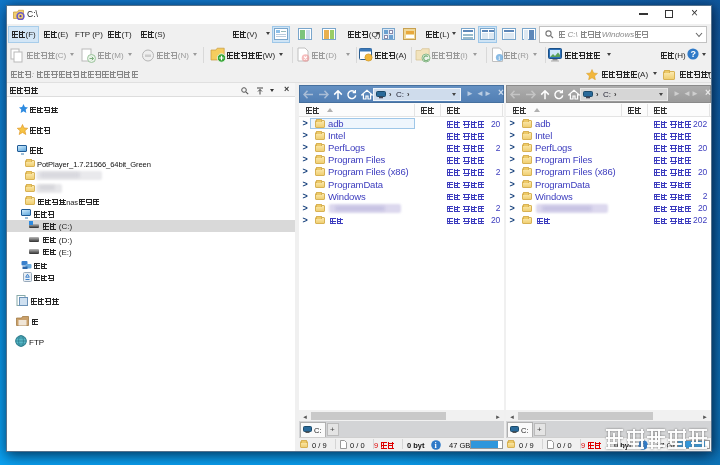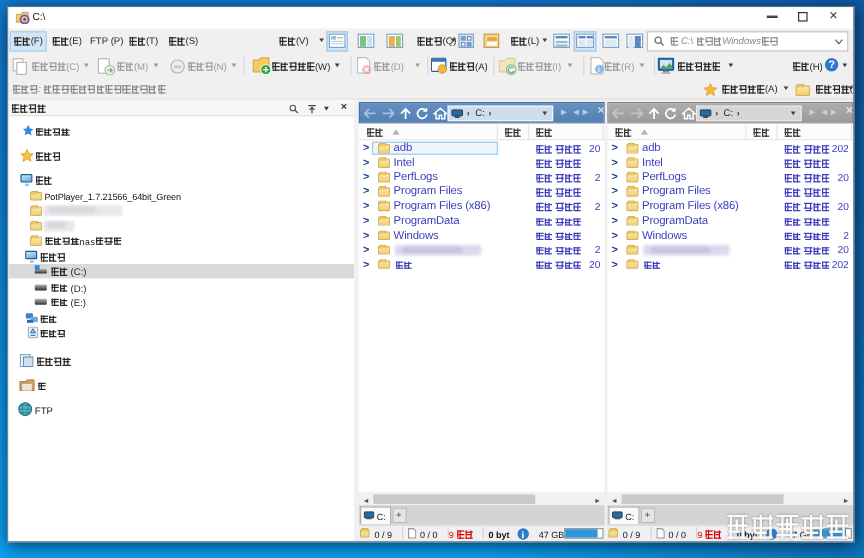--- a/index.html
+++ b/index.html
@@ -218,21 +218,21 @@
 <div class="t" style="left:29px;top:146px;"><i class="z"></i><i class="z"></i></div>
 <div class="fo" style="left:25px;top:159.5px;"></div>
 <div class="t" style="left:37px;top:159.5px;font-size:7.6px;letter-spacing:-0.1px;color:#111">PotPlayer_1.7.21566_64bit_Green</div>
 <div class="fo" style="left:25px;top:172px;"></div>
 <div class="a" style="left:36px;top:171px;width:66px;height:9px;background:#e9e9ec;border-radius:2px;filter:blur(1px)"></div>
 <div class="a" style="left:40px;top:172px;width:40px;height:6px;background:#d8d8de;border-radius:2px;filter:blur(1.5px)"></div>
 <div class="fo" style="left:25px;top:184.5px;"></div>
 <div class="a" style="left:36px;top:183.5px;width:26px;height:9px;background:#e7e7ea;border-radius:2px;filter:blur(1px)"></div>
 <div class="a" style="left:39px;top:185px;width:16px;height:5px;background:#d5d5da;border-radius:2px;filter:blur(1.5px)"></div>
 <div class="fo" style="left:25px;top:197px;"></div>
-<div class="t" style="left:37px;top:197.5px;font-family:Liberation Mono, monospace;"><i class="z"></i><i class="z"></i><i class="z"></i><i class="z"></i><span style="letter-spacing:-.1px;font-size:7.6px">nas</span><i class="z"></i><i class="z"></i><i class="z"></i></div>
+<div class="t" style="left:37px;top:197.5px;"><i class="z"></i><i class="z"></i><i class="z"></i><i class="z"></i><span style="letter-spacing:-.1px;font-size:7.6px">nas</span><i class="z"></i><i class="z"></i><i class="z"></i></div>
 <div class="mo" style="left:21px;top:209px"></div>
 <div class="t" style="left:33px;top:210px;"><i class="z"></i><i class="z"></i><i class="z"></i></div>
 <div class="a" style="left:7px;top:220px;width:288px;height:11.8px;background:#d9d9d9"></div>
 <div class="dr" style="left:29px;top:223.5px"></div>
     <div class="a" style="left:29px;top:220.5px;width:4px;height:4px;background:#2e8be0"></div>
 <div class="t" style="left:42px;top:222px;"><i class="z"></i><i class="z"></i> (C:)</div>
 <div class="dr" style="left:29px;top:237px"></div>
 <div class="t" style="left:42px;top:235.5px;"><i class="z"></i><i class="z"></i> (D:)</div>
 <div class="dr" style="left:29px;top:249px"></div>
 <div class="t" style="left:42px;top:247.5px;"><i class="z"></i><i class="z"></i> (E:)</div>

